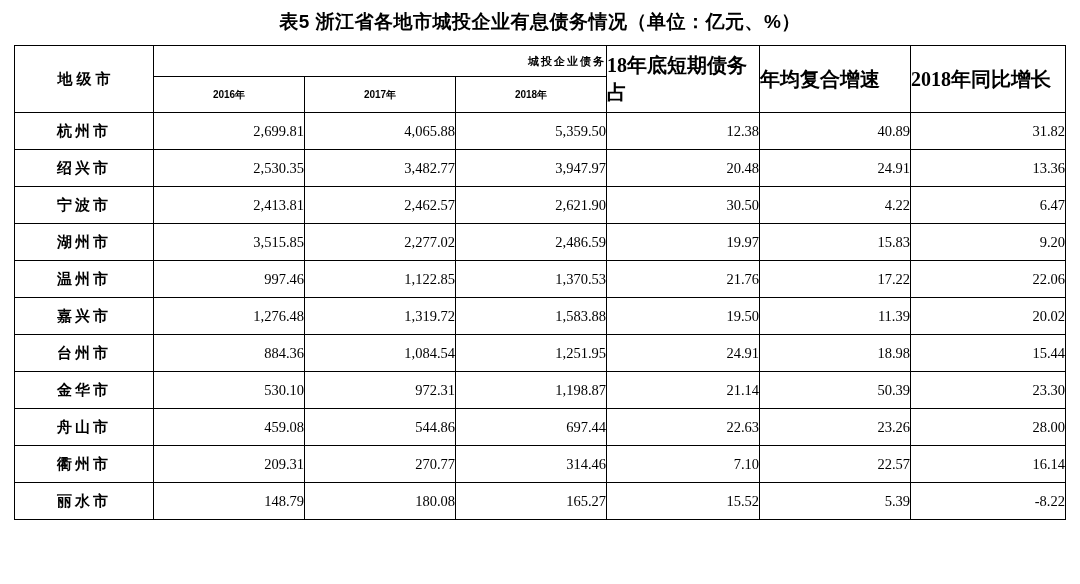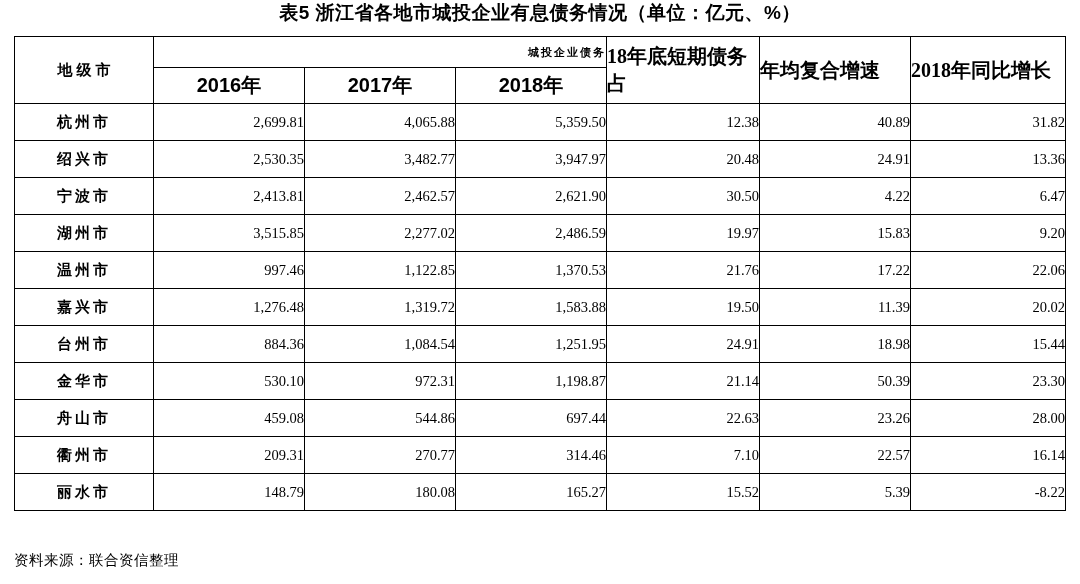--- a/index.html
+++ b/index.html
@@ -19,20 +19,21 @@
     width: 1080px;
     height: 584px;
     box-sizing: border-box;
   }
   .title {
     text-align: center;
     font-family: "Liberation Sans", sans-serif;
     font-weight: bold;
     font-size: 19px;
     letter-spacing: 0.5px;
+    padding-top: 9px;
     padding-bottom: 10px;
     color: #000;
   }
   .table-wrap {
     padding: 0 14px;
   }
   table.debt {
     border-collapse: collapse;
     width: 1052px;
     table-layout: fixed;
@@ -58,21 +59,21 @@
     font-family: "Liberation Sans", sans-serif;
     font-weight: bold;
     font-size: 11px;
     letter-spacing: 2px;
     height: 30px;
   }
   .hdr-year {
     text-align: center;
     font-family: "Liberation Sans", sans-serif;
     font-weight: bold;
-    font-size: 20px;
+    font-size: 10px;
     height: 34px;
   }
   .hdr-tall {
     text-align: left;
     vertical-align: middle;
     font-family: Liberation Serif, serif;
     font-weight: bold;
     font-size: 20px;
     height: 66px;
   }
@@ -228,15 +229,14 @@
           <td class="num">180.08</td>
           <td class="num">165.27</td>
           <td class="num">15.52</td>
           <td class="num">5.39</td>
           <td class="num">-8.22</td>
         </tr>
       </tbody>
     </table>
   </div>
 
-  <div class="source">资料来源：联合资信整理</div>
 
 </div>
 
 </body></html>

